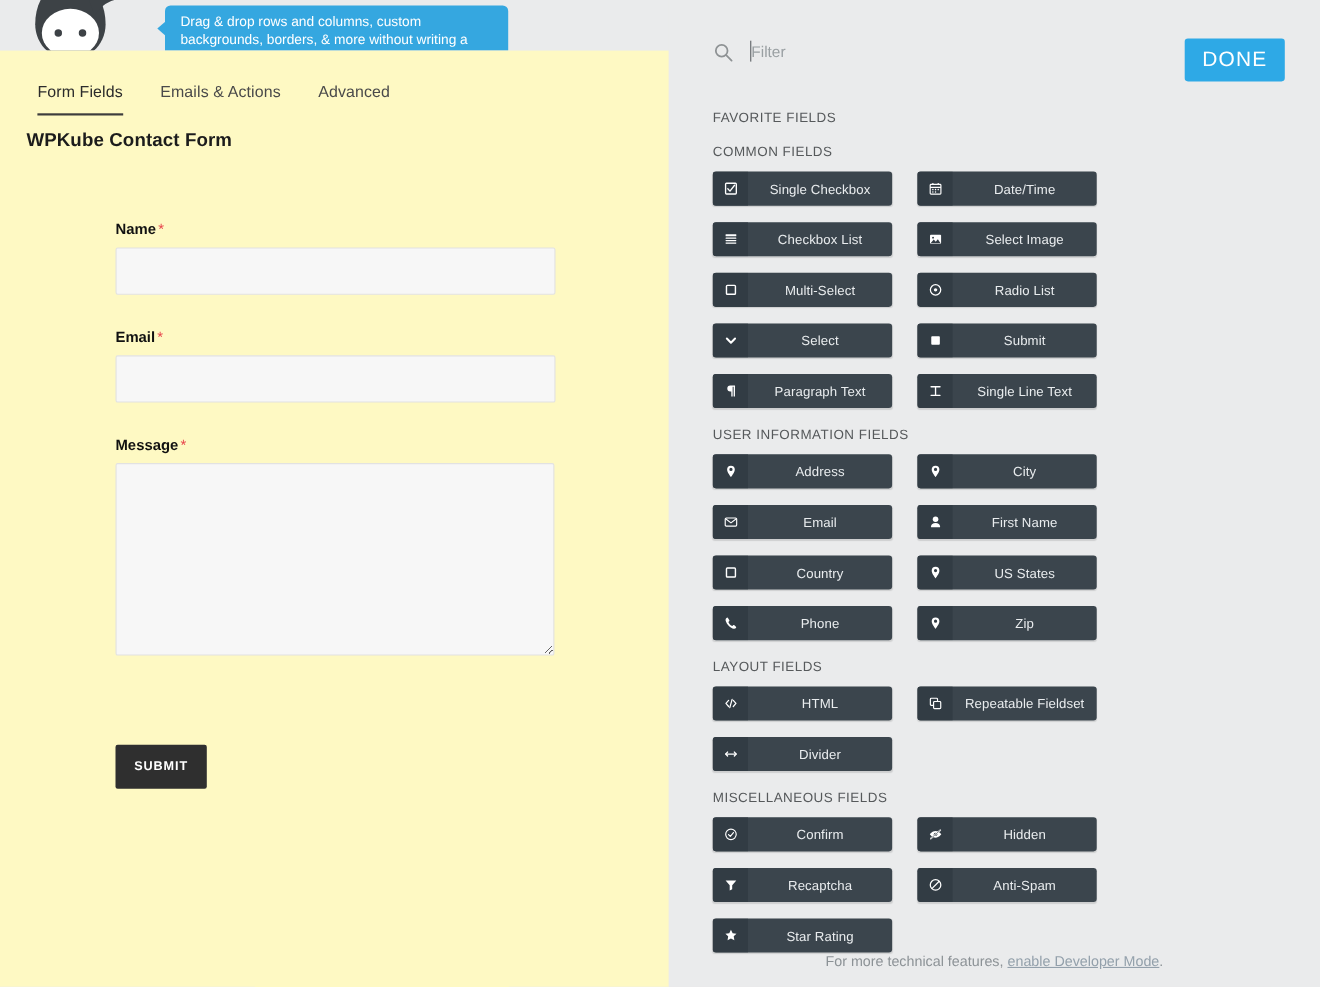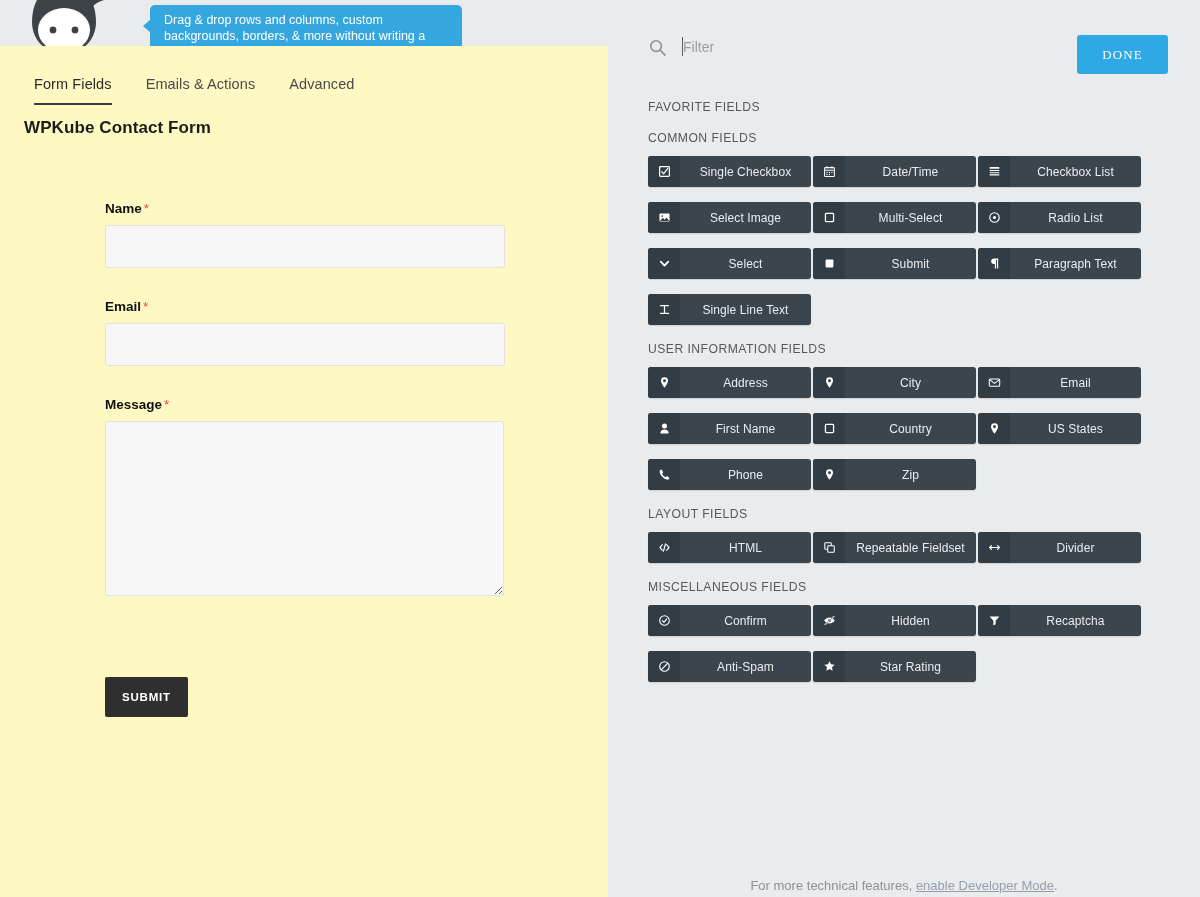--- a/index.html
+++ b/index.html
@@ -76,49 +76,49 @@
     padding-left: 4px;
   }
   .filter-input::placeholder { color: #9aa0a3; opacity: 1; }
   .caret {
     position: absolute; left: 3px; top: 3px; width: 1px; height: 19px; background: #5c6164;
   }
   .done-btn {
     position: absolute; right: 32px; top: 35px;
     width: 91px; height: 39px; background: #2ea9e6; color: #fff;
     border: none; border-radius: 3px; cursor: pointer;
-    font-family: Liberation Serif, serif; font-size: 13px; letter-spacing: 1.1px;
+    font-family: Liberation Sans, sans-serif; font-size: 19px; letter-spacing: 1.1px;
   }
 
   .sections { position: absolute; left: 40px; top: 100px; width: 528px; }
   .section { margin-bottom: 17px; }
   .section-head {
     font-size: 12.2px; color: #56595b; letter-spacing: .45px;
     margin-bottom: 11px; text-transform: uppercase;
   }
-  .grid { display: flex; flex-wrap: wrap; gap: 15px 2px; }
+  .grid { display: flex; flex-wrap: wrap; gap: 15px 23px; }
 
   .fbtn {
     display: flex; align-items: center; width: 163px; height: 31px;
     background: #3b454d; border-radius: 3px; overflow: hidden; cursor: pointer;
     box-shadow: 0 1px 1px rgba(0,0,0,.12);
   }
   .fbtn .ic {
     width: 32px; height: 31px; flex: 0 0 32px;
     background: #323c44; display: flex; align-items: center; justify-content: center;
     color: #ffffff;
   }
   .fbtn .ic svg { width: 13px; height: 13px; display: block; }
   .fbtn .lb {
     flex: 1; text-align: center; color: #e9ecee; font-size: 12px;
     padding: 0 4px; letter-spacing: .1px;
   }
 
   .drawer-footer {
-    position: absolute; left: 0; bottom: 4px; width: 592px; text-align: center;
+    position: absolute; left: 0; bottom: 16px; width: 592px; text-align: center;
     font-size: 13px; color: #8c9296;
   }
   .drawer-footer a { color: #93a0ab; text-decoration: underline; cursor: pointer; }
 </style>
 </head>
 <body>
 
 <div id="root">
 
   <div class="top-strip">

